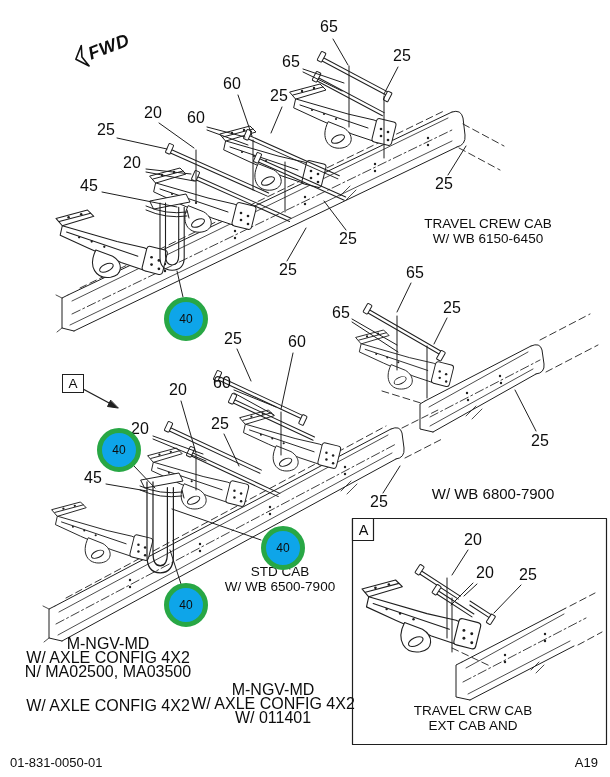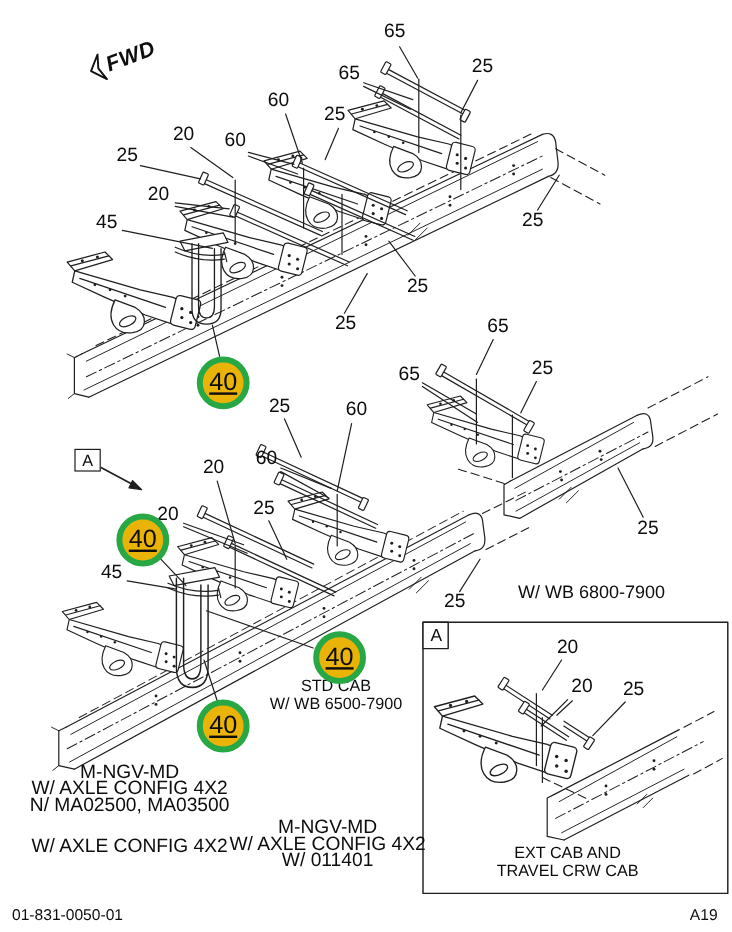--- a/index.html
+++ b/index.html
@@ -12,22 +12,22 @@
     stroke:#1f1f1f;stroke-width:1;fill:none;stroke-linecap:round;stroke-linejoin:round;}
   .art .fill{fill:#ffffff;}
   .art .dot{fill:#1f1f1f;stroke:none;}
   .art .dash{stroke-dasharray:7 4;stroke-width:.9;}
   .art .dashdot{stroke-dasharray:9 3 2 3;stroke-width:.85;}
   .art .leader{stroke-width:1;}
   .art .thin{stroke-width:.8;}
   .callout{position:absolute;z-index:3;transform:translate(-50%,-50%);
     font-size:16px;line-height:1;white-space:nowrap;}
   .circle40{position:absolute;z-index:4;width:34px;height:34px;border-radius:50%;
-    background:#eab308;display:flex;align-items:center;justify-content:center;
-    font-size:21px;transform:translate(-50%,-50%);text-decoration:underline;}
+    background:#0ea5e9;display:flex;align-items:center;justify-content:center;
+    font-size:12px;transform:translate(-50%,-50%);}
   .caption{position:absolute;z-index:2;width:200px;text-align:center;
     font-size:13.5px;line-height:15px;white-space:nowrap;}
   .caption.big{font-size:15px;}
   .note{position:absolute;z-index:2;width:210px;text-align:center;
     font-size:16px;line-height:14px;white-space:nowrap;}
   .marker-box{position:absolute;z-index:3;border:1.3px solid #1f1f1f;background:#fff;
     display:flex;align-items:center;justify-content:center;font-size:13.5px;}
   .footer{position:absolute;z-index:2;font-size:13px;}
   .fwd{position:absolute;z-index:2;left:74px;top:48px;display:flex;align-items:center;gap:2px;
     transform:rotate(-21deg);transform-origin:left center;
@@ -331,30 +331,34 @@
   </div>
 
   <div class="marker-box" style="left:62px;top:374px;width:20px;height:17px;">
     <span>A</span>
   </div>
 
   <div class="marker-box" style="left:355px;top:520px;width:17px;height:19px;border:none;font-size:14.5px;">
     <span>A</span>
   </div>
 
+  <div class="caption" style="left:388px;top:216px;">
+    <div>TRAVEL CREW CAB</div>
+    <div>W/ WB 6150-6450</div>
+  </div>
   <div class="caption big" style="left:393px;top:468px;margin-top:18px;">
     <div>W/ WB 6800-7900</div>
   </div>
   <div class="caption" style="left:180px;top:564px;">
     <div>STD CAB</div>
     <div>W/ WB 6500-7900</div>
   </div>
   <div class="caption" style="left:373px;top:703px;">
+    <div>TRAVEL CRW CAB</div>
     <div>EXT CAB AND</div>
-    <div>TRAVEL CRW CAB</div>
   </div>
 
   <div class="note" style="left:3px;top:637px;">
     <div>M-NGV-MD</div>
     <div>W/ AXLE CONFIG 4X2</div>
     <div>N/ MA02500, MA03500</div>
   </div>
   <div class="note" style="left:3px;top:699px;">
     <div>W/ AXLE CONFIG 4X2</div>
   </div>

